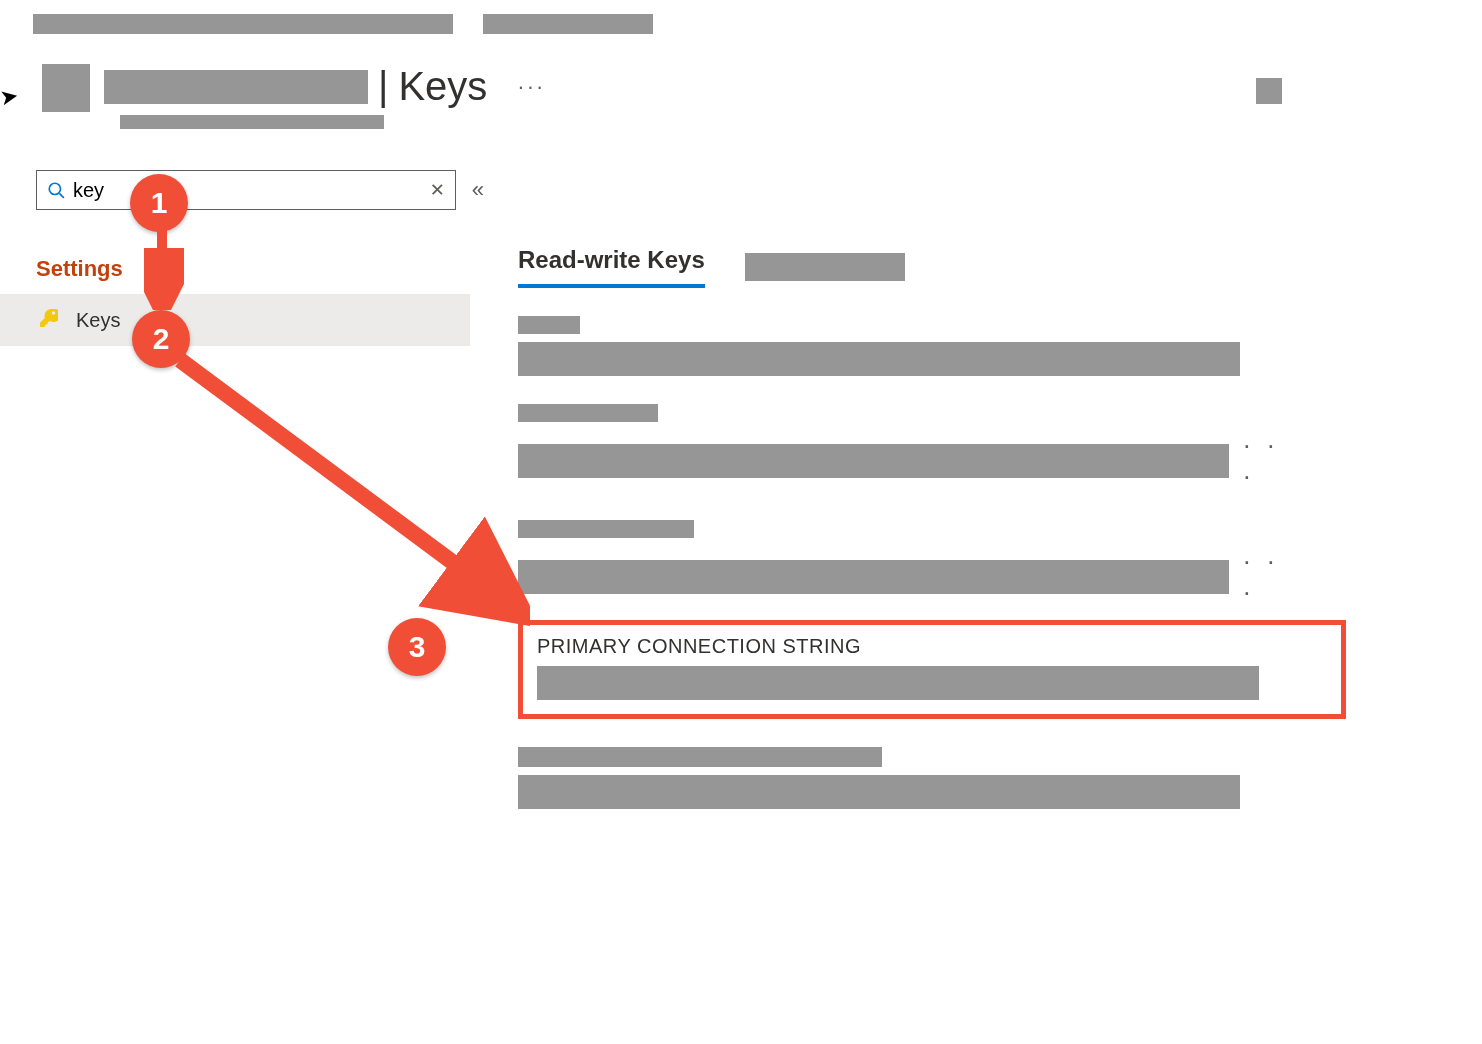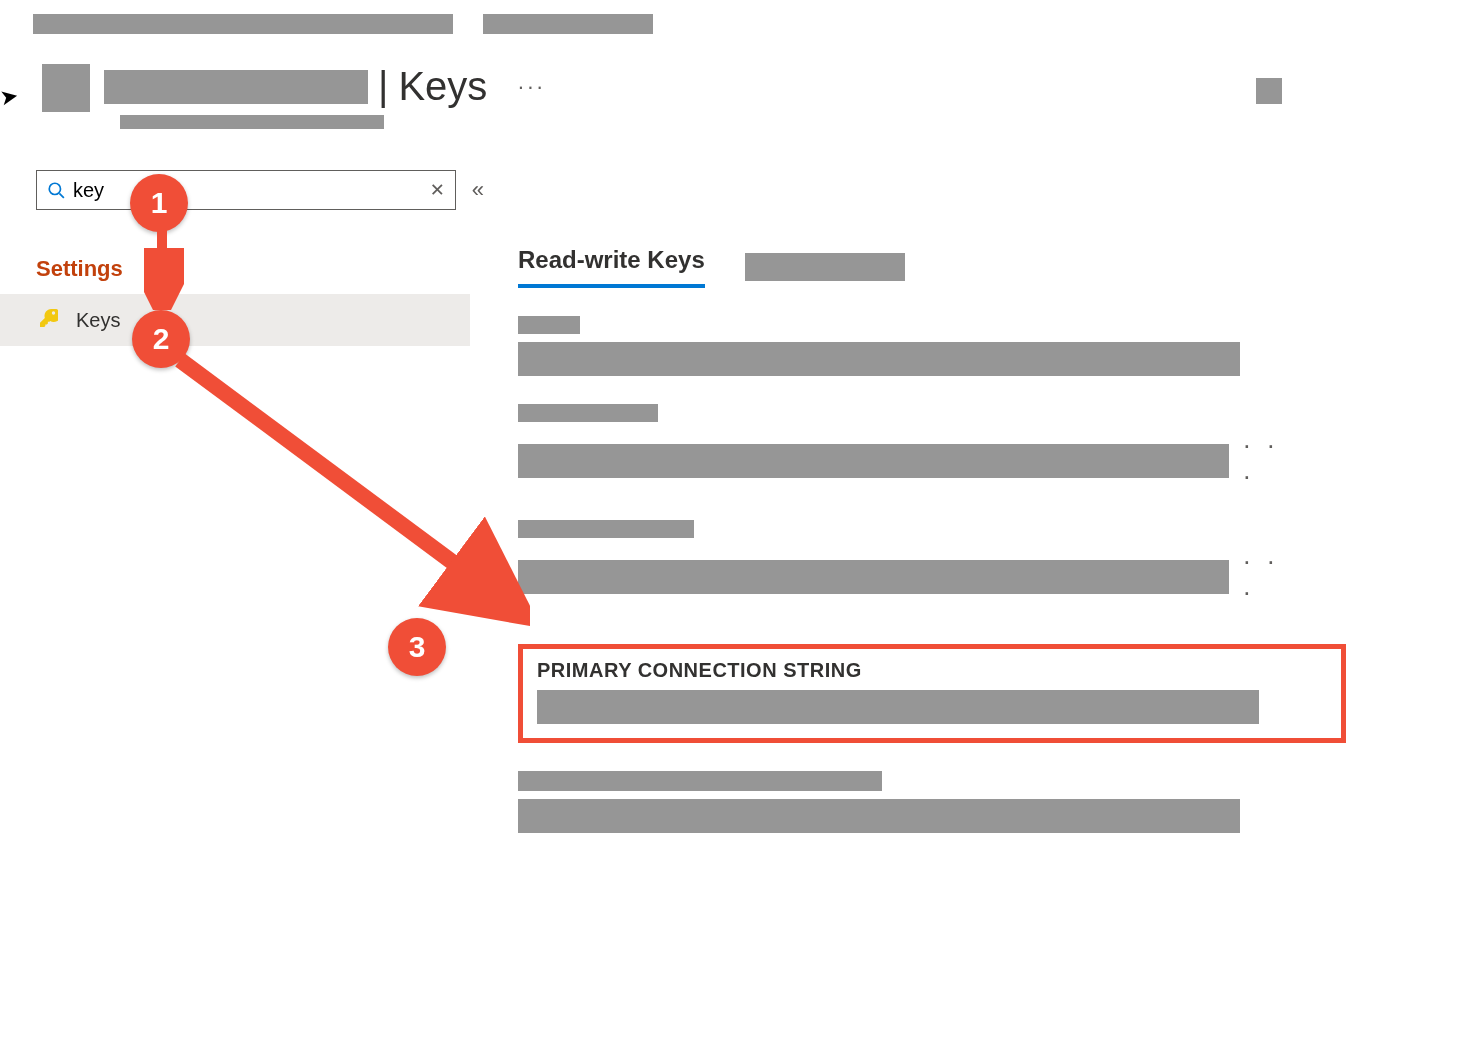--- a/index.html
+++ b/index.html
@@ -89,23 +89,22 @@
   .tab-redact { width:160px; height:28px; }
   .field-block { margin-top:28px; }
   .field-label-redact { height:18px; display:block; margin-bottom:8px; }
   .field-value-redact { height:34px; width:722px; display:block; }
   .field-row { display:flex; align-items:center; gap:14px; }
   .row-dots { font-size:26px; color:#605e5c; letter-spacing:4px; }
   .pcs-label { font-size:20px; color:#323130; letter-spacing:0.5px; }
   .highlight-box {
     border:5px solid #f04e37;
     padding:10px 14px 14px 14px;
-    margin-top:36px;
+    margin-top:12px;
     width:828px;
-    font-weight:bold;
   }
   
   .anno-circle {
     position:absolute; width:58px; height:58px; border-radius:50%;
     background:#f04e37; color:#fff; font-size:30px; font-weight:600;
     display:flex; align-items:center; justify-content:center;
     box-shadow:0 2px 4px rgba(0,0,0,0.25);
   }
   .anno1 { top:174px; left:130px; }
   .anno2 { top:310px; left:132px; }

